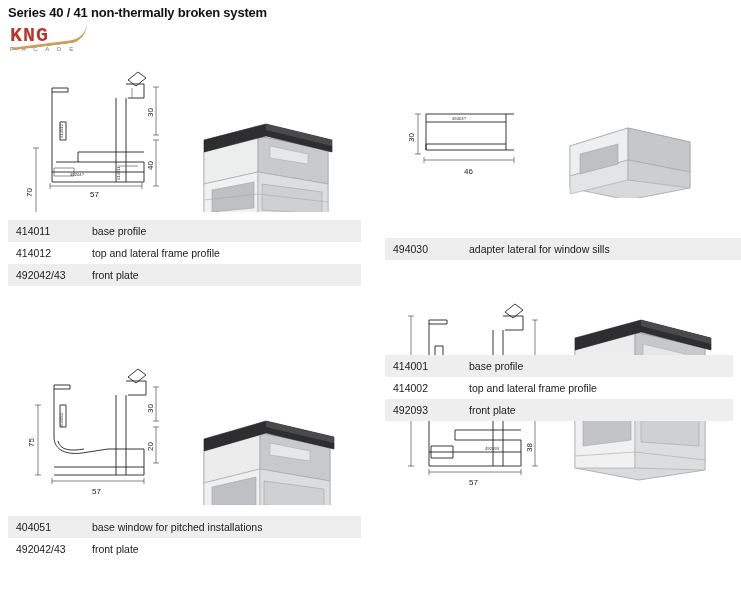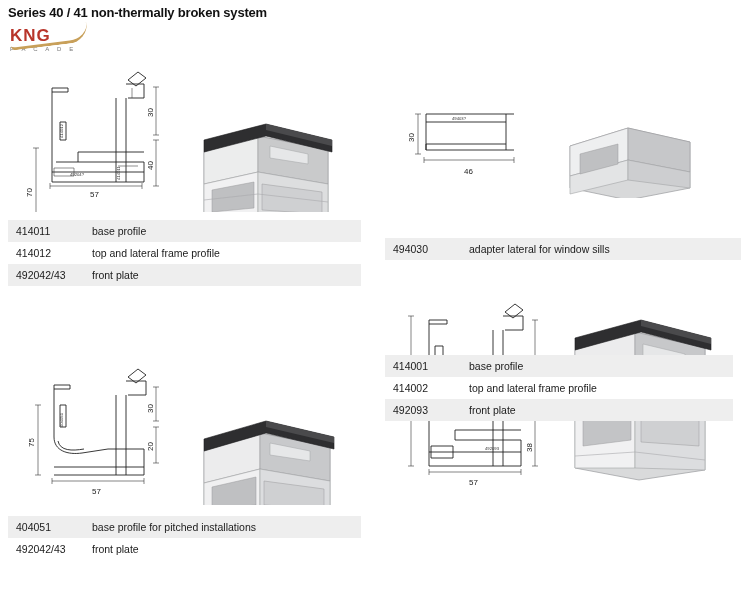--- a/index.html
+++ b/index.html
@@ -26,23 +26,23 @@
   }
   
   .logo {
     position: absolute;
     left: 10px;
     top: 26px;
     width: 82px;
     height: 30px;
   }
   .logo-kng {
-    font-family: Liberation Sans, sans-serif;
+    font-family: Liberation Mono, monospace;
     font-weight: bold;
-    font-size: 17px;
+    font-size: 20px;
     letter-spacing: 1px;
     color: #b8352a;
     line-height: 19px;
     position: relative;
     z-index: 2;
   }
   .logo-swoosh {
     position: absolute;
     left: 0;
     top: 1px;
@@ -317,21 +317,21 @@
       <td class="code">494030</td>
       <td class="desc">adapter lateral for window sills</td>
     </tr>
   </tbody>
 </table>
 
 <table class="ref-table" style="left:8px; top:516px; width:353px;">
   <tbody>
     <tr class="alt">
       <td class="code">404051</td>
-      <td class="desc">base profile for pitched installations</td>
+      <td class="desc">base window for pitched installations</td>
     </tr>
     <tr>
       <td class="code">492042/43</td>
       <td class="desc">front plate</td>
     </tr>
   </tbody>
 </table>
 
 <table class="ref-table" style="left:385px; top:355px; width:348px;">
   <tbody>

